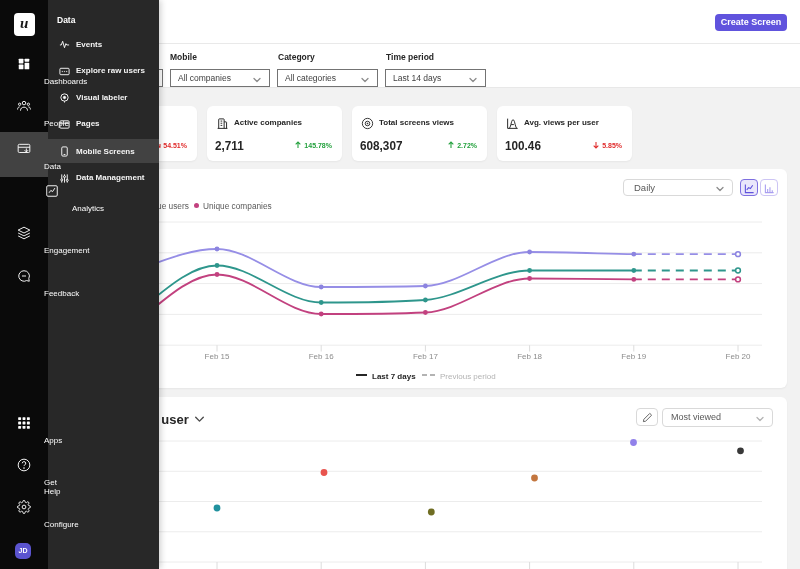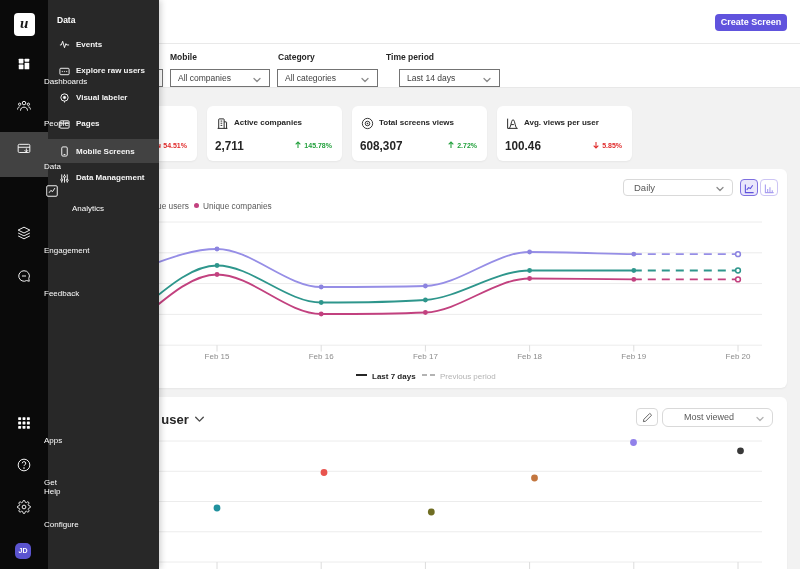--- a/index.html
+++ b/index.html
@@ -42,21 +42,21 @@
   <div class="fselect" style="left:60px; width:103px;"></div>
   <div class="flabel" style="left:170px;">Mobile</div>
   <div class="fselect" style="left:170px; width:100px;">All companies<span class="chev"><svg width="10" height="10" viewBox="0 0 10 10">
           <path d="M2 3.5 L5 6.5 L8 3.5" fill="none" stroke="#8c8c8c" stroke-width="1.3" stroke-linecap="round" stroke-linejoin="round"></path>
         </svg></span></div>
   <div class="flabel" style="left:278px;">Category</div>
   <div class="fselect" style="left:277px; width:101px;">All categories<span class="chev"><svg width="10" height="10" viewBox="0 0 10 10">
           <path d="M2 3.5 L5 6.5 L8 3.5" fill="none" stroke="#8c8c8c" stroke-width="1.3" stroke-linecap="round" stroke-linejoin="round"></path>
         </svg></span></div>
   <div class="flabel" style="left:386px;">Time period</div>
-  <div class="fselect" style="left:385px; width:101px;margin-left:14px;">Last 14 days<span class="chev"><svg width="10" height="10" viewBox="0 0 10 10">
+  <div class="fselect" style="left:385px; width:101px;">Last 14 days<span class="chev"><svg width="10" height="10" viewBox="0 0 10 10">
           <path d="M2 3.5 L5 6.5 L8 3.5" fill="none" stroke="#8c8c8c" stroke-width="1.3" stroke-linecap="round" stroke-linejoin="round"></path>
         </svg></span></div>
 </div>
 
 <div class="card" style="left:62px;">
   <div class="cpct red"><svg width="8" height="8" viewBox="0 0 12 12" style="vertical-align:-1px;">
         <path d="M2.5 3 L9 9.5 M9 4.5 V9.5 H4" fill="none" stroke="#e02b2b" stroke-width="1.6"></path>
       </svg> 54.51%</div>
 </div>
 <div class="card" style="left:207px;">
@@ -174,21 +174,21 @@
 <div class="abs" style="left:356px; top:372px; z-index:1; font-size:8px; font-weight:bold; color:#262626;"><span style="display:inline-block; width:11px; height:2px; background:#262626; vertical-align:3px; margin-right:5px;"></span>Last 7 days</div>
 <div class="abs" style="left:422px; top:372px; z-index:1; font-size:8px; color:#b3b3b3;"><span style="display:inline-block; width:5px; height:2px; background:#b3b3b3; vertical-align:3px;"></span><span style="display:inline-block; width:3px;"></span><span style="display:inline-block; width:5px; height:2px; background:#b3b3b3; vertical-align:3px; margin-right:5px;"></span>Previous period</div>
 
 <div id="scattercard"></div>
 <div class="abs" id="sctitle" style="left:21.6px; top:411.5px; z-index:1; font-size:13px; font-weight:bold; color:#262626; white-space:nowrap;">Avg. screen views per user <svg width="13" height="13" viewBox="0 0 12 12" style="vertical-align:-2px; margin-left:1px;">
       <path d="M2.5 4 L6 7.5 L9.5 4" fill="none" stroke="#4d4d4d" stroke-width="1.3" stroke-linecap="round" stroke-linejoin="round"></path>
     </svg></div>
 <div class="abs" style="left:636px; top:408px; width:22px; height:18px; background:#fff; border:1px solid #d9d9d9; border-radius:4px; z-index:1;"><svg width="11" height="11" viewBox="0 0 24 24" style="margin:3px 0 0 5px;" fill="none" stroke="#595959" stroke-width="2">
       <path d="M17 3 l4 4 L8 20 l-5 1 1-5 Z"></path>
     </svg></div>
-<div class="sel2" style="left:662px; top:408px; width:111px; height:19px; line-height:17px; padding-left:21px; z-index:1;border-radius:6px;">Most viewed<span style="position:absolute; right:7px; top:4px;"><svg width="10" height="10" viewBox="0 0 10 10">
+<div class="sel2" style="left:662px; top:408px; width:111px; height:19px; line-height:17px; padding-left:8px; z-index:1;">Most viewed<span style="position:absolute; right:7px; top:4px;"><svg width="10" height="10" viewBox="0 0 10 10">
         <path d="M2 3.5 L5 6.5 L8 3.5" fill="none" stroke="#b3b3b3" stroke-width="1.3" stroke-linecap="round" stroke-linejoin="round"></path>
       </svg></span></div>
 <svg class="abs" style="left:0; top:430px; z-index:1;" width="800" height="139" viewBox="0 0 800 139">
   <g stroke="#ececec" stroke-width="1">
     <line x1="75" y1="11" x2="762" y2="11"></line>
     <line x1="75" y1="41.25" x2="762" y2="41.25"></line>
     <line x1="75" y1="71.5" x2="762" y2="71.5"></line>
     <line x1="75" y1="101.75" x2="762" y2="101.75"></line>
     <line x1="75" y1="132" x2="762" y2="132"></line>
   </g>

